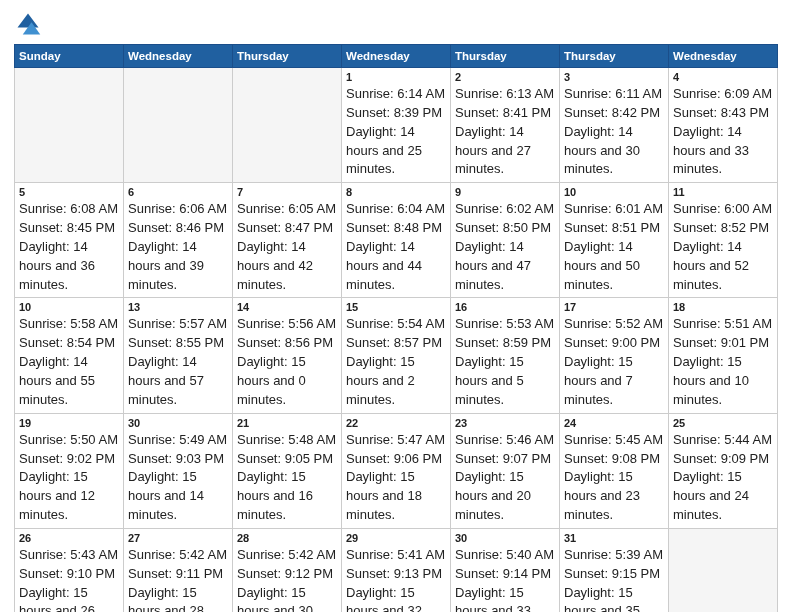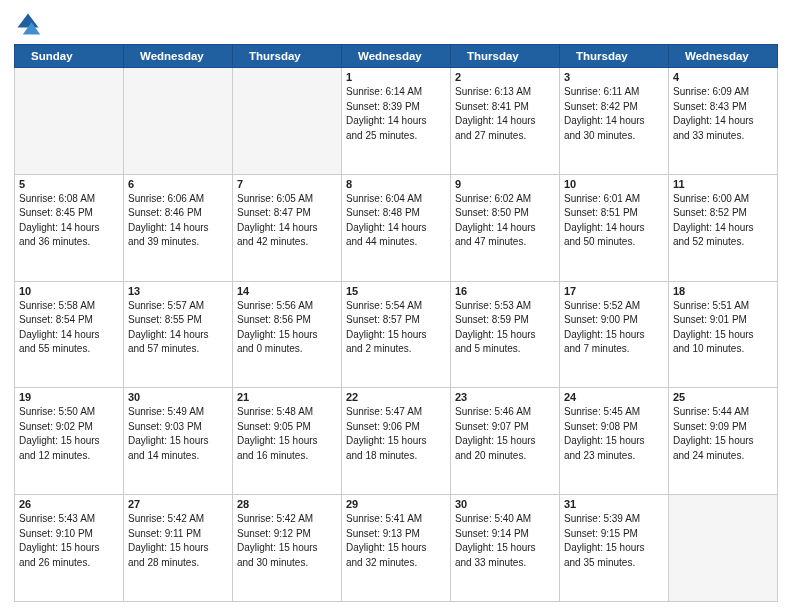--- a/index.html
+++ b/index.html
@@ -52,21 +52,21 @@
       border: 1px solid #ccc;
       border-collapse: collapse;
       width: 100%;
       table-layout: fixed;
     }
     .calendar th {
       background-color: #2060a0;
       color: #fff;
       font-size: 11.5px;
       font-weight: bold;
-      padding: 5px 16px;
+      padding: 5px 4px;
       text-align: left;
       border: 1px solid #1a4e8a;
     }
     .calendar td {
       border: 1px solid #ccc;
       vertical-align: top;
       padding: 3px 4px;
       font-size: 9.5px;
       color: #222;
       height: 82px;
@@ -74,21 +74,21 @@
     }
     .calendar td.empty {
       background: #f5f5f5;
     }
     .day-num {
       font-size: 11px;
       font-weight: bold;
       margin-bottom: 2px;
     }
     .day-info {
-      font-size: 10px;
+      font-size: 13px;
       line-height: 1.45;
       color: #222;
     }
   </style>
 </head>
 <body>
 
 <div class="page">
   <div class="header">
     <div class="logo">

